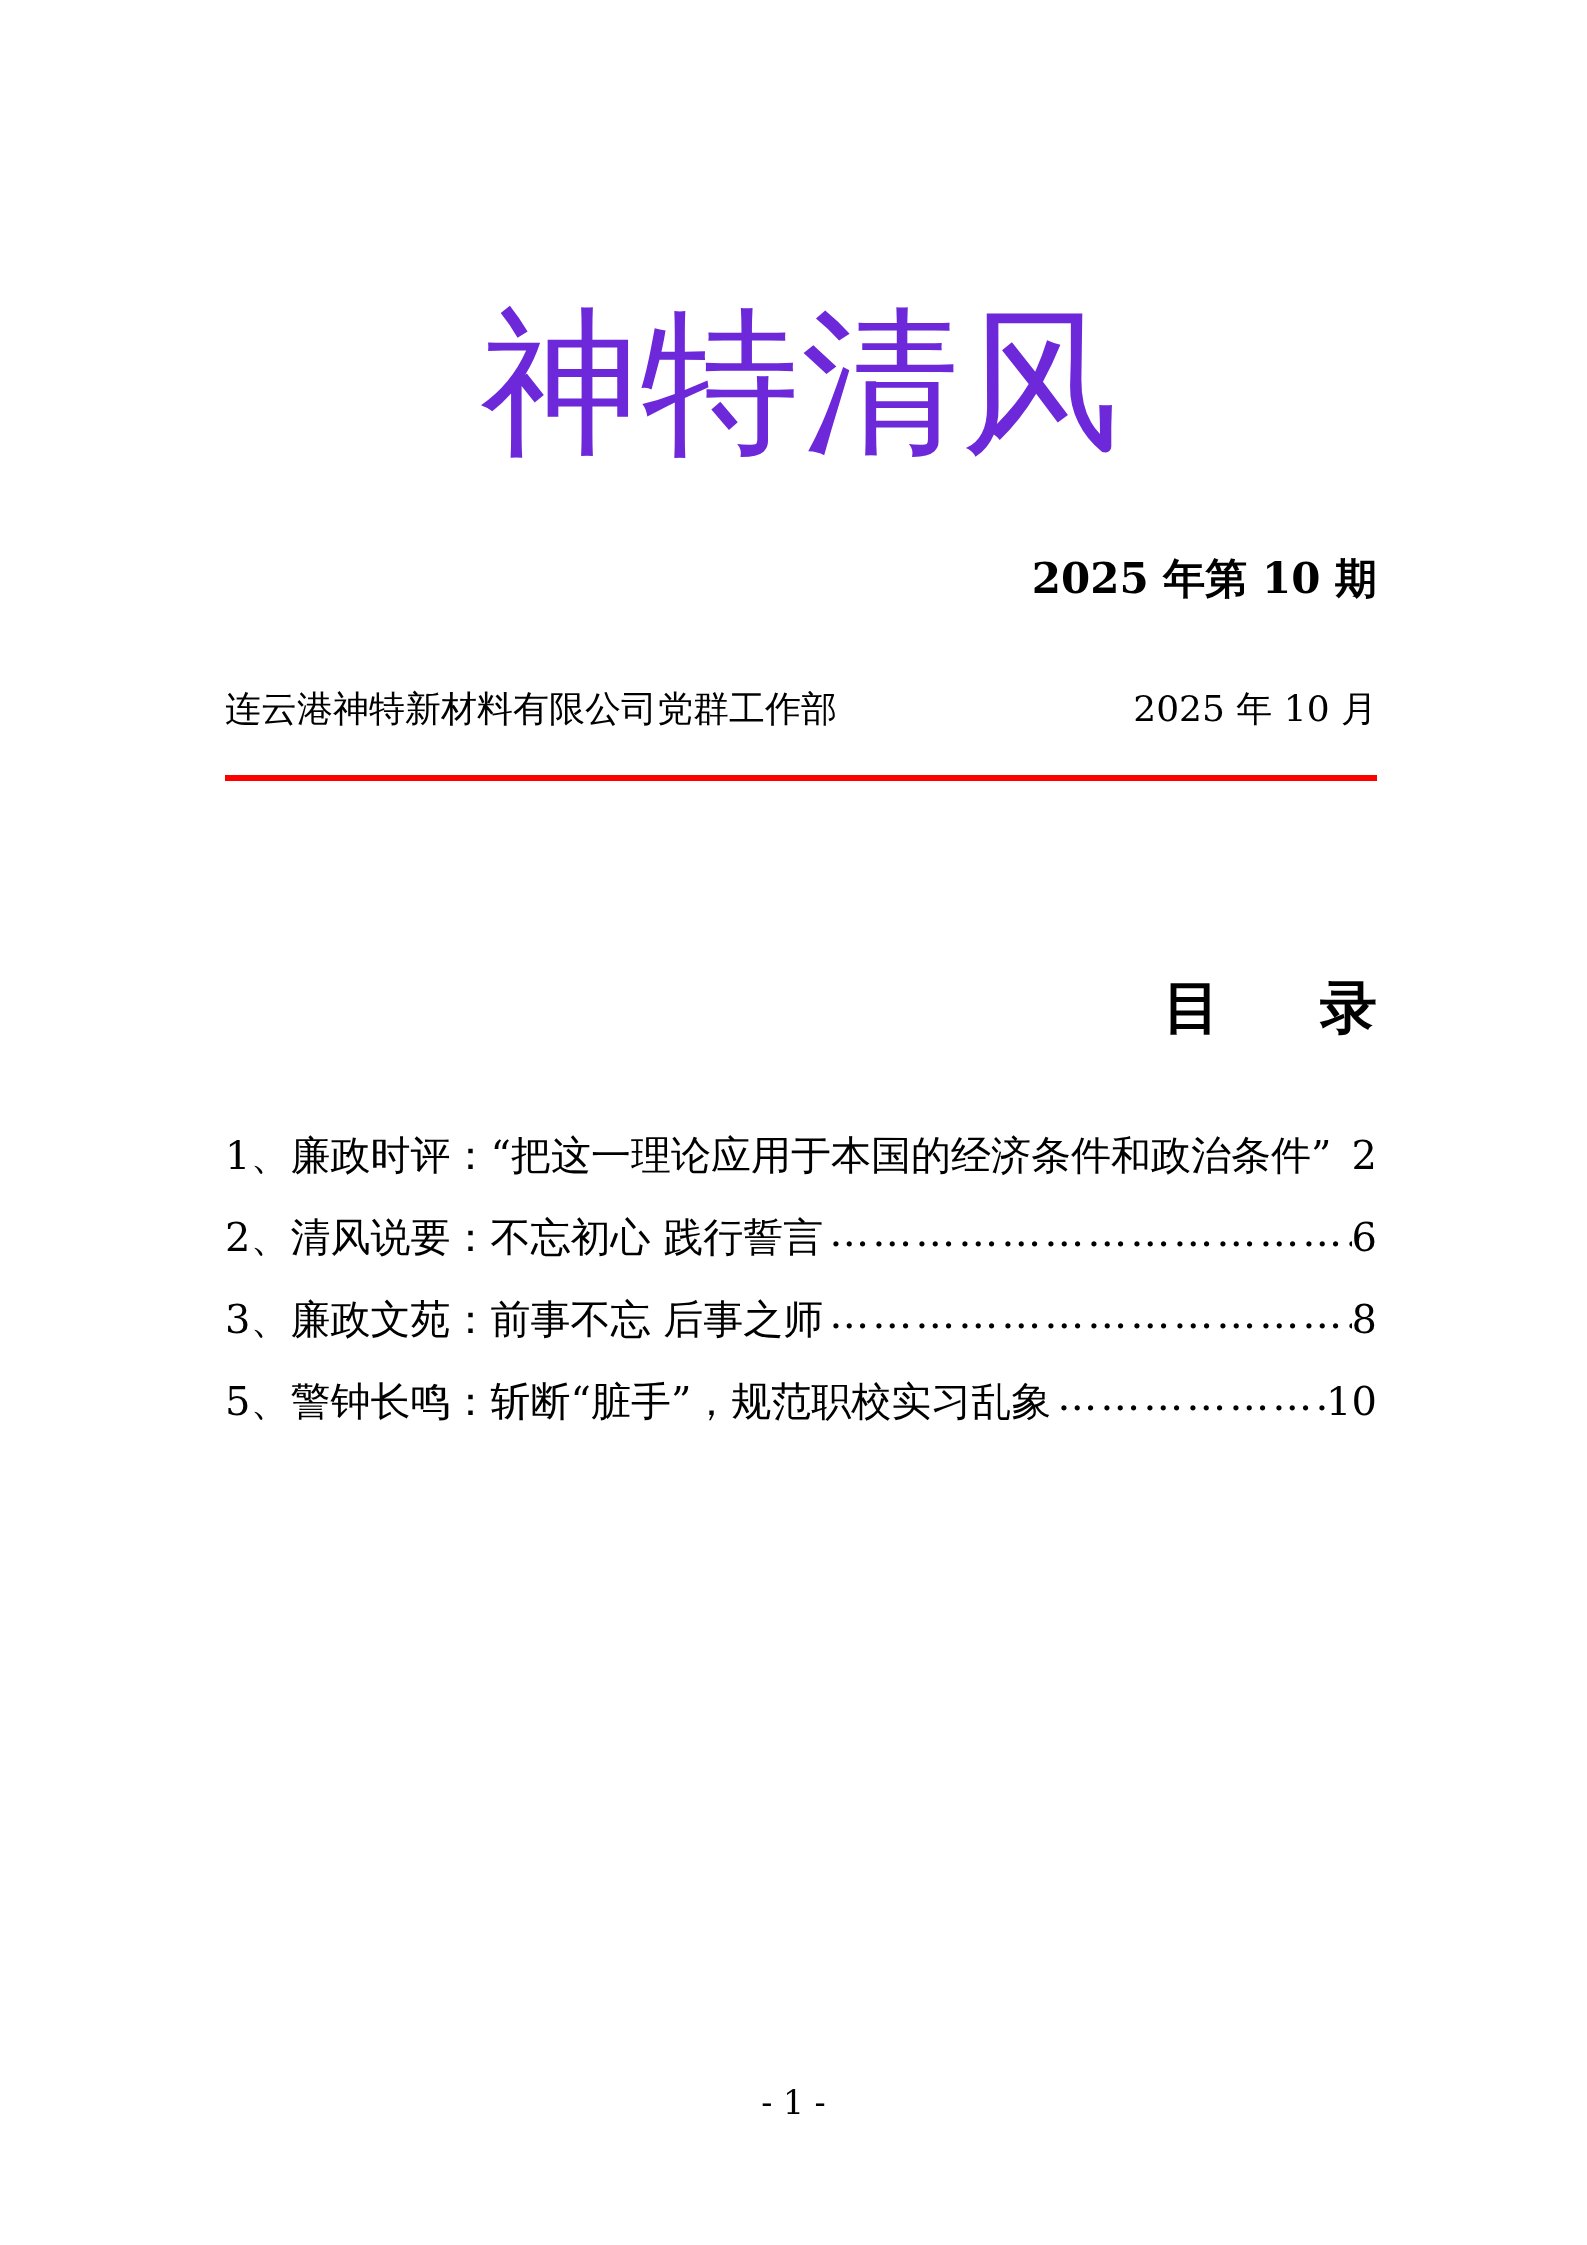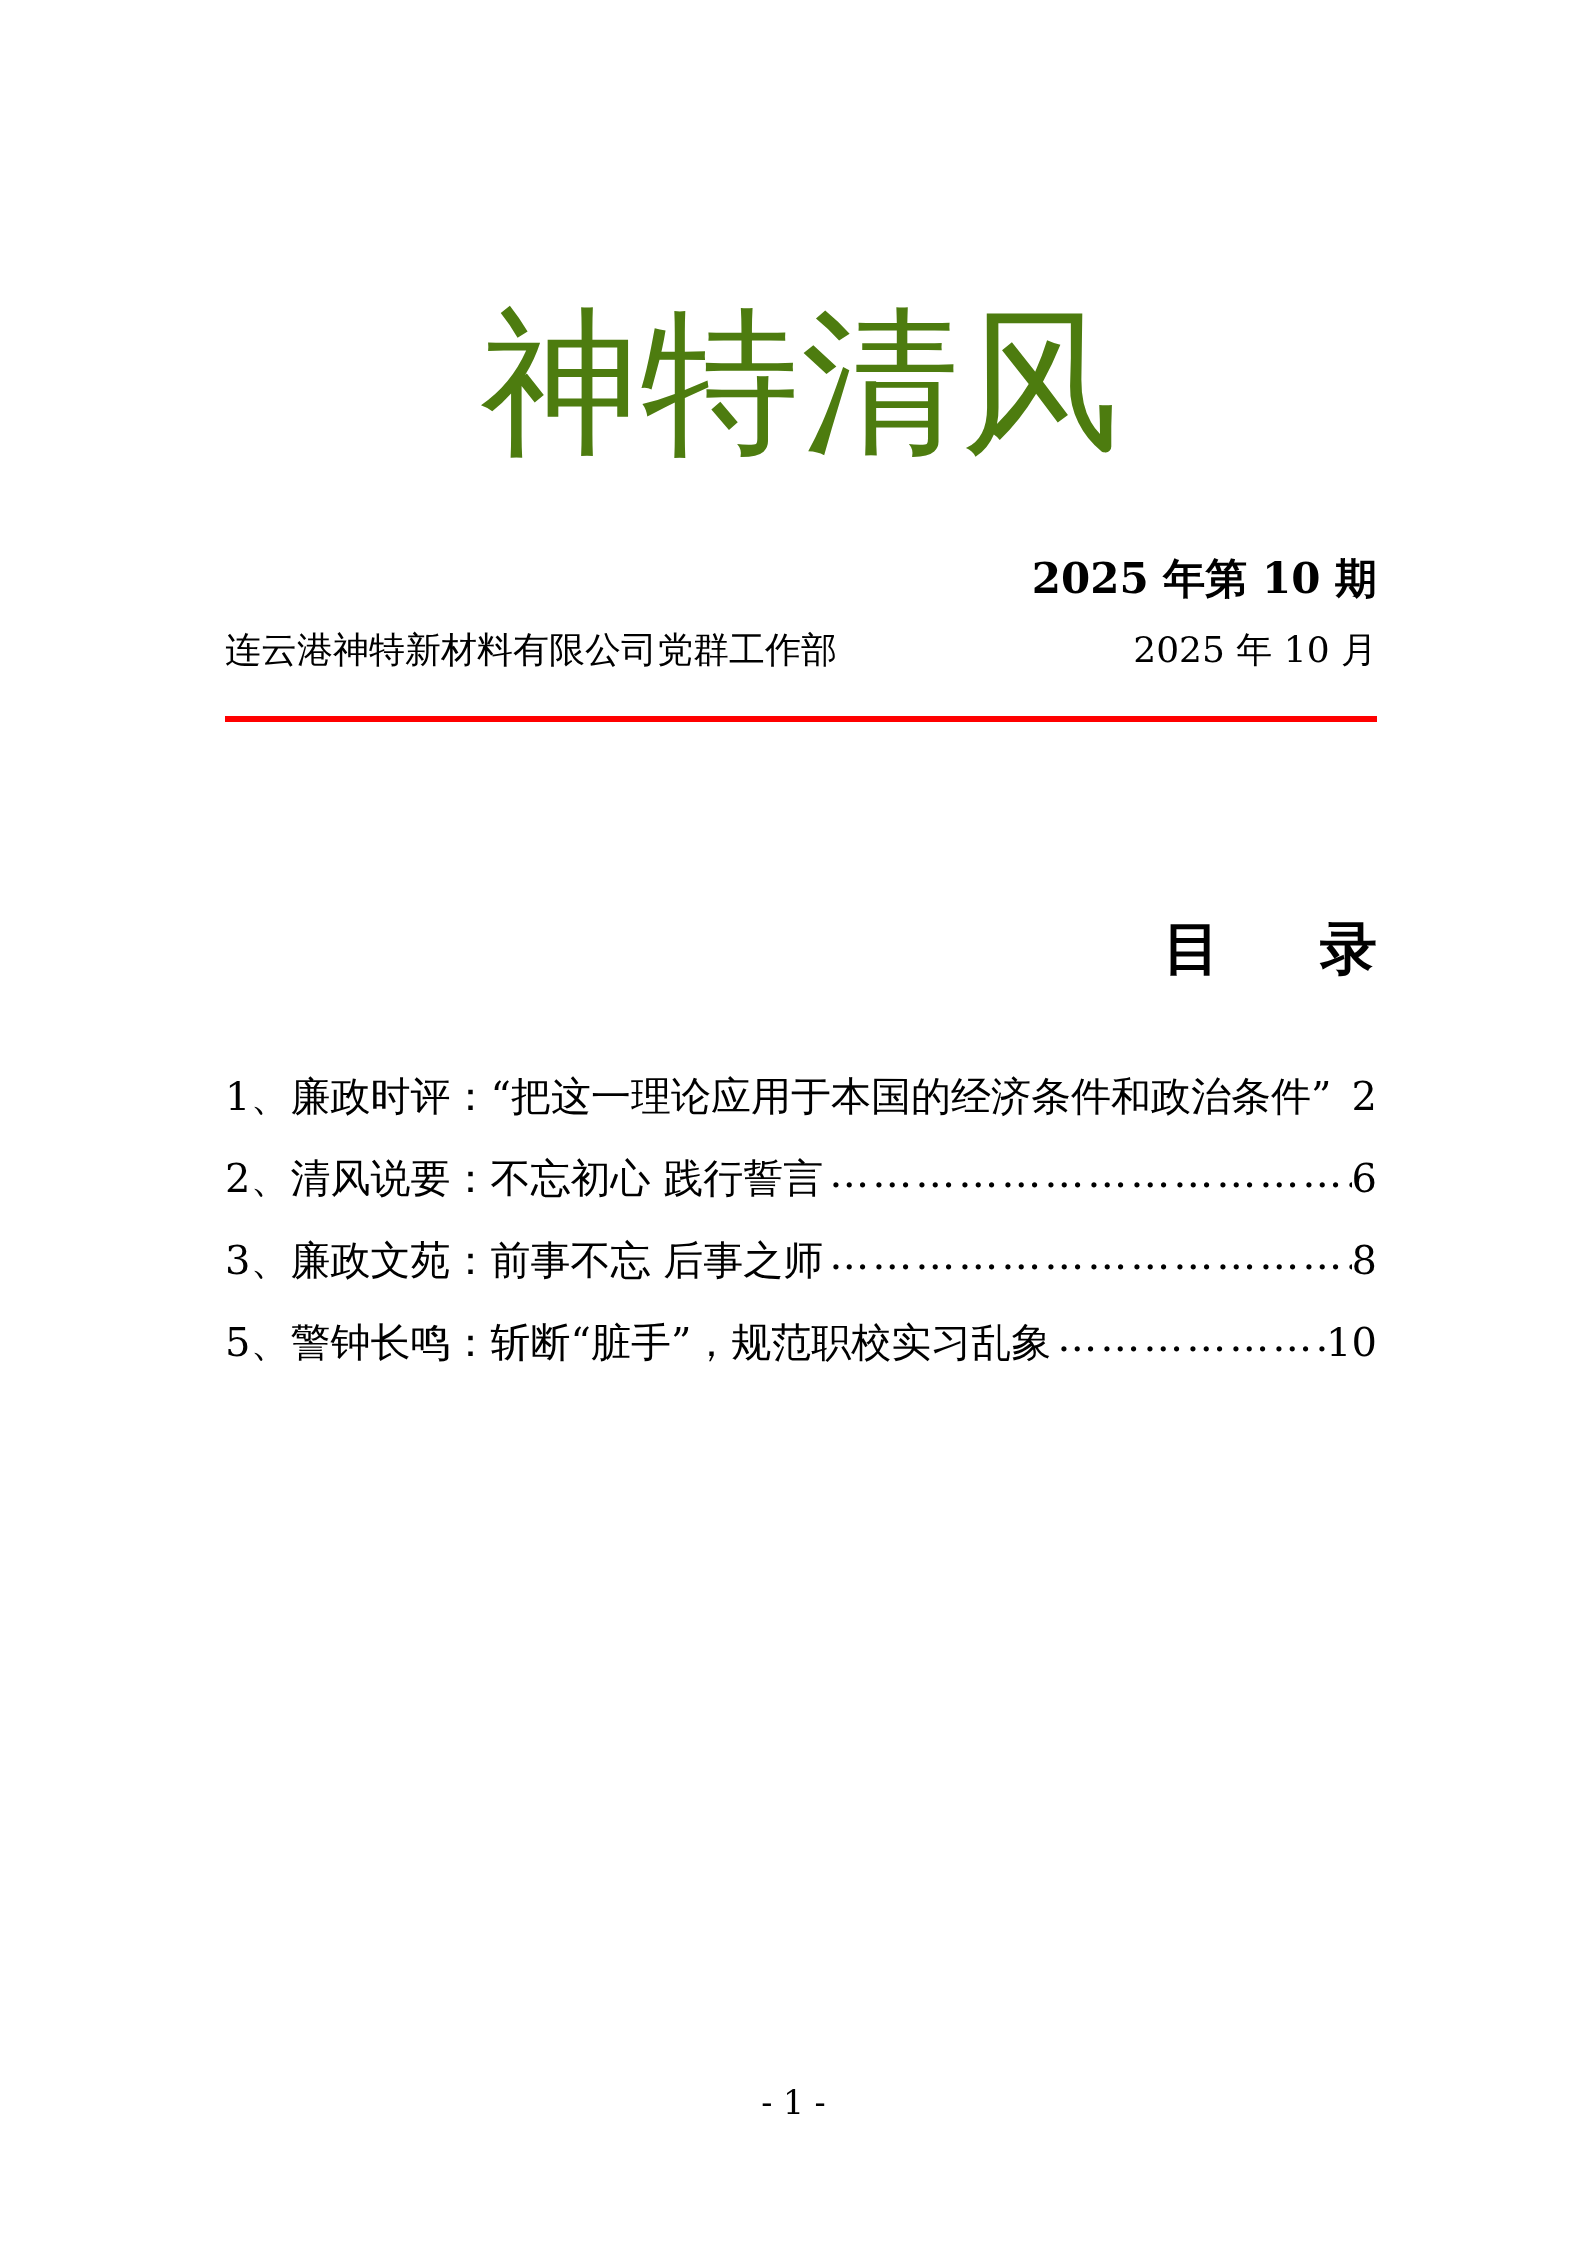--- a/index.html
+++ b/index.html
@@ -14,34 +14,34 @@
   }
   .content { padding: 0 210px 0 225px; }
 
   .doc-title {
     margin: 0;
     padding-top: 303px;
     font-size: 158px;
     line-height: 1;
     font-weight: normal;
     text-align: center;
-    color: #4d7c0f;
+    color: #6d28d9;
     letter-spacing: 2px;
     white-space: nowrap;
   }
   .issue-line {
     margin-top: 97px;
     font-size: 42px;
     line-height: 1;
     font-weight: bold;
     text-align: right;
     white-space: pre;
   }
   .publisher-row {
-    margin-top: 32px;
+    margin-top: 91px;
     display: flex;
     justify-content: space-between;
     align-items: baseline;
     font-size: 36px;
     line-height: 1;
     white-space: pre;
   }
   .divider {
     margin-top: 48px;
     height: 6px;

